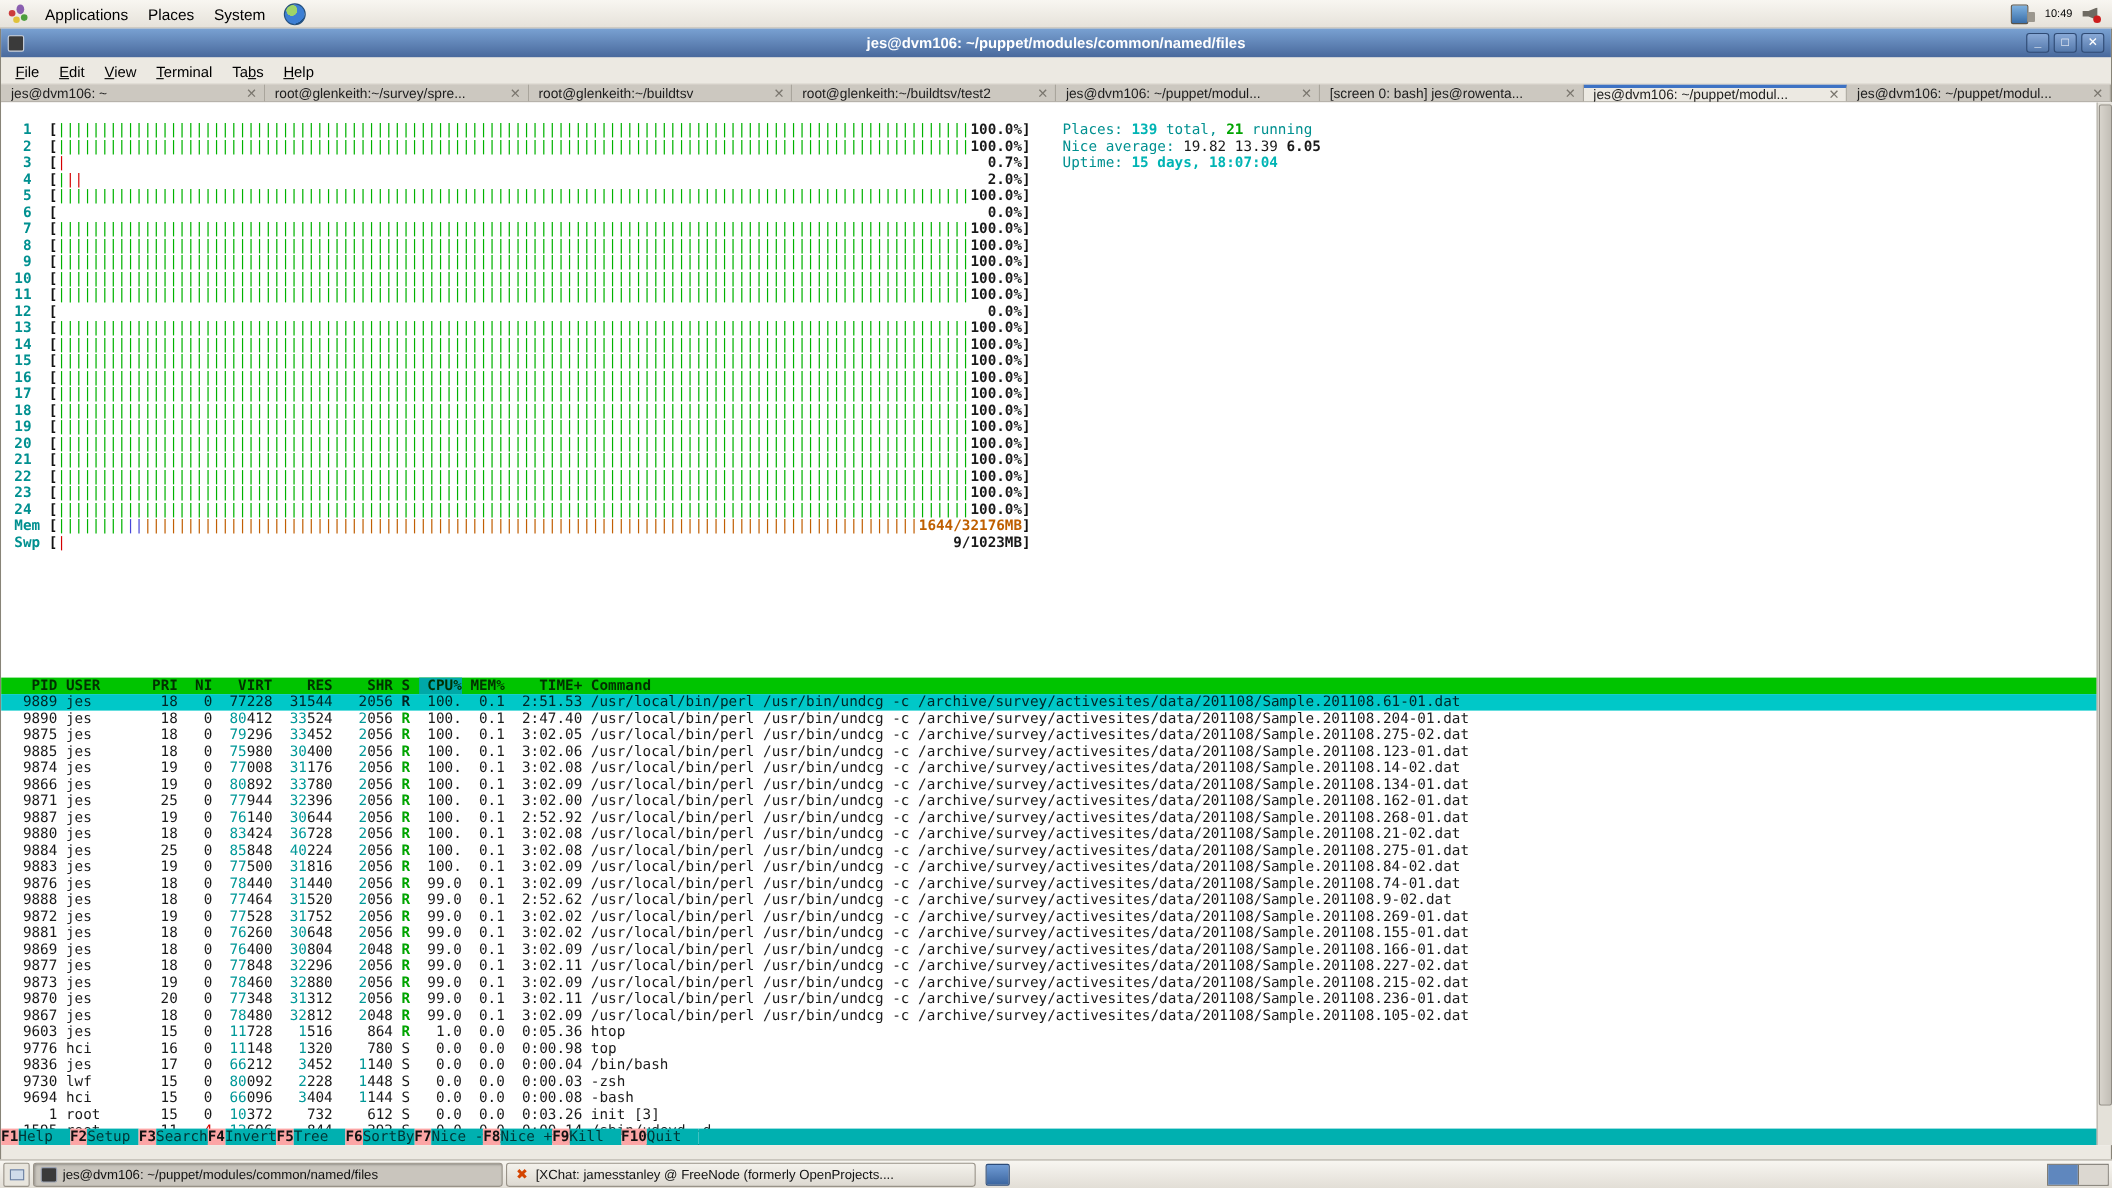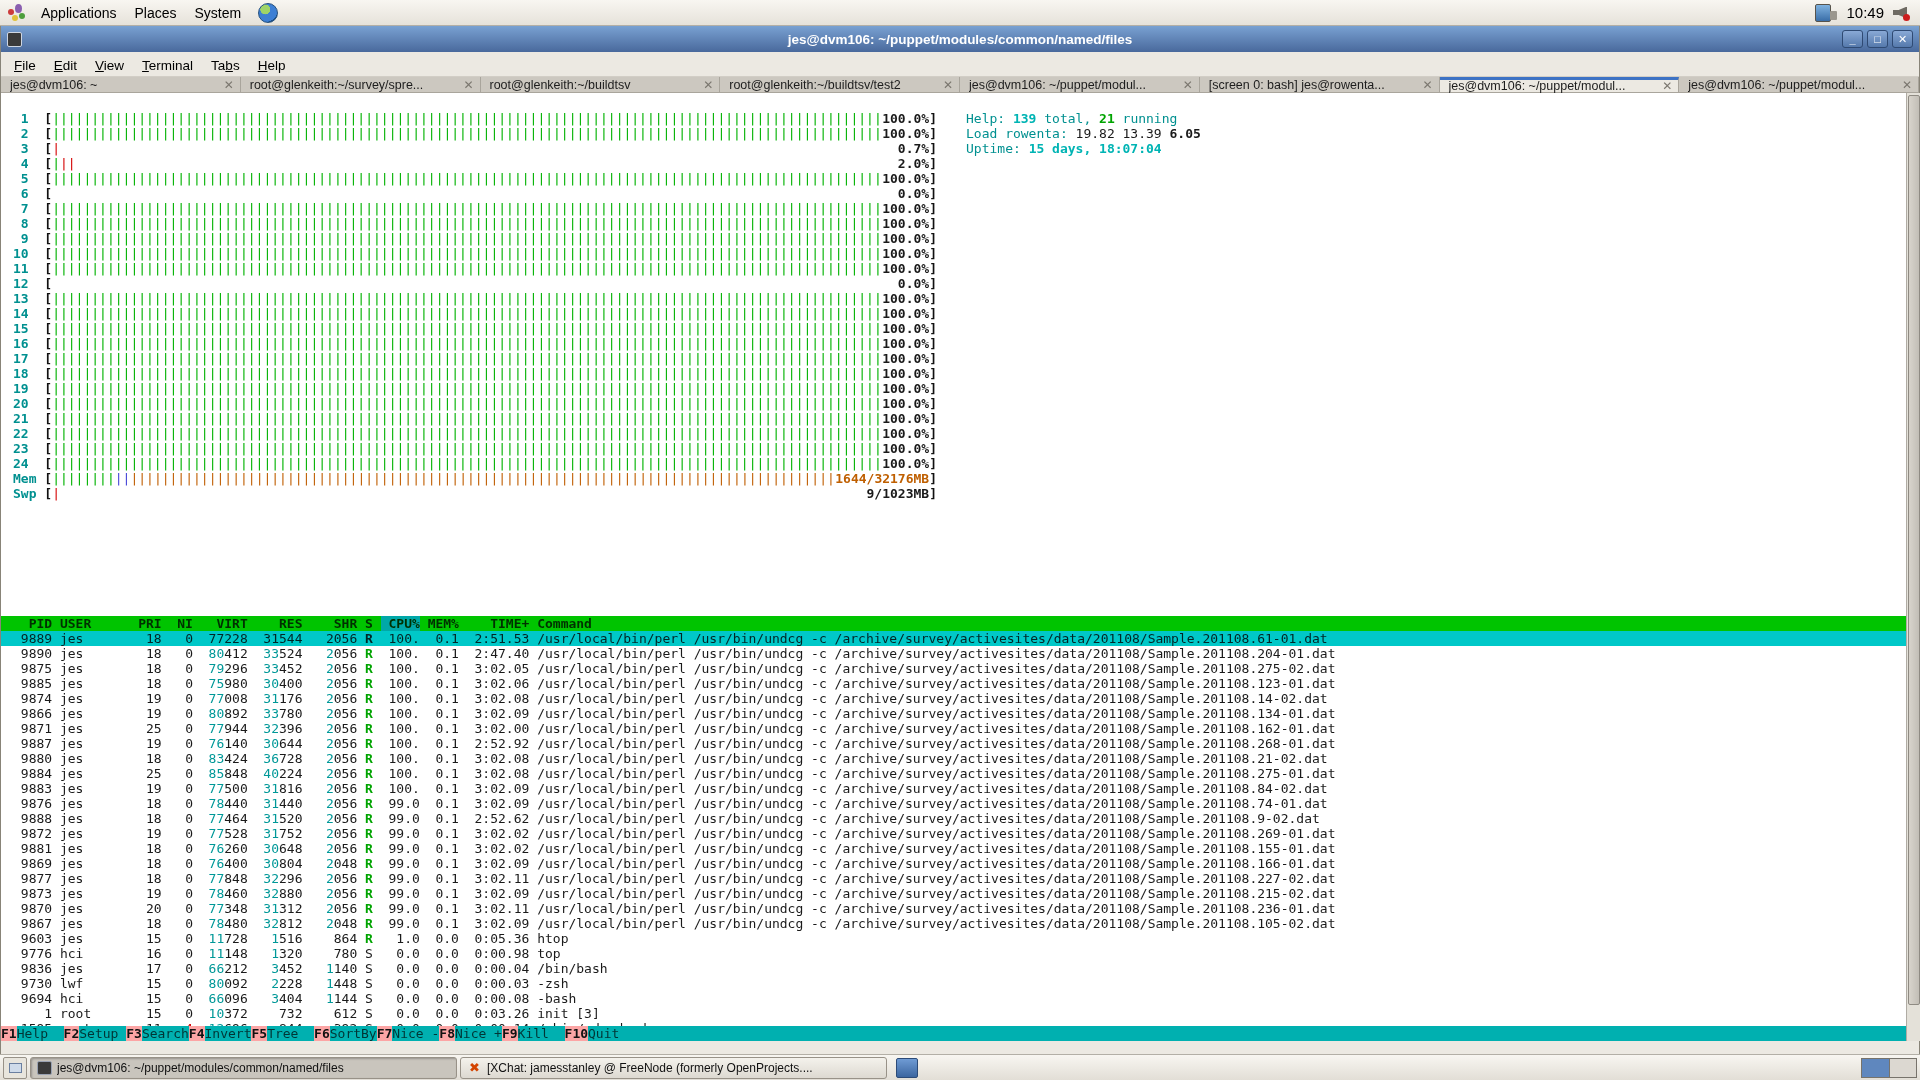--- a/index.html
+++ b/index.html
@@ -13,21 +13,21 @@
            display:flex; align-items:center; padding:0 6px; }
   .foot-logo { width:18px; height:18px; margin:0 6px 0 2px; position:relative; }
   .foot-logo i { position:absolute; border-radius:50%; }
   .panel-menu { padding:3px 9px; font-size:14px; color:#000; }
   .globe-icon { width:20px; height:20px; border-radius:50%; margin-left:8px;
      background:radial-gradient(circle at 35% 30%, #9fd468 0 28%, #3d7fd4 30% 72%, #1c4f86 74%);
      border:1px solid #24507e; }
   .panel-right { margin-left:auto; display:flex; align-items:center; gap:7px; padding-right:4px; }
   .batt-icon { width:16px; height:18px; background:linear-gradient(#7fb2e0,#3a6ea8); border:1px solid #57534b; border-radius:2px; position:relative; }
   .batt-icon:after { content:""; position:absolute; right:-7px; bottom:1px; width:7px; height:9px; background:#9b978e; border-radius:1px; }
-  .clock { font-size:15px; color:#000; margin-left:8px; }
+  .clock { font-size:10px; color:#000; margin-left:8px; }
   .speaker-icon { width:17px; height:16px; position:relative; margin-left:2px; }
   .speaker-icon b { position:absolute; left:0; top:4px; width:10px; height:8px; background:#6e6a62;
                     clip-path:polygon(0 30%,40% 30%,100% 0,100% 100%,40% 70%,0 70%); width:14px; height:12px; top:2px; }
   .speaker-icon i { position:absolute; right:0; bottom:0; width:7px; height:7px; border-radius:50%; background:#cc1d1d; }
 
   
   .window { position:absolute; left:0; top:26px; width:1920px; height:1028px; background:#ece9e2;
             border-left:1px solid #888478; border-right:1px solid #888478; }
   .titlebar { height:26px; background:linear-gradient(#79a1d2,#49699c); display:flex; align-items:center;
               padding:0 6px; position:relative; }
@@ -227,22 +227,22 @@
           <div class="line meter"><span class="mlabel">19 </span><span class="bracket">[</span><div class="mbar"><span class="tk-g">||||||||||||||||||||||||||||||||||||||||||||||||||||||||||||||||||||||||||||||||||||||||||||||||||||||||||||</span><span class="mval">100.0%</span></div><span class="bracket">]</span></div>
           <div class="line meter"><span class="mlabel">20 </span><span class="bracket">[</span><div class="mbar"><span class="tk-g">||||||||||||||||||||||||||||||||||||||||||||||||||||||||||||||||||||||||||||||||||||||||||||||||||||||||||||</span><span class="mval">100.0%</span></div><span class="bracket">]</span></div>
           <div class="line meter"><span class="mlabel">21 </span><span class="bracket">[</span><div class="mbar"><span class="tk-g">||||||||||||||||||||||||||||||||||||||||||||||||||||||||||||||||||||||||||||||||||||||||||||||||||||||||||||</span><span class="mval">100.0%</span></div><span class="bracket">]</span></div>
           <div class="line meter"><span class="mlabel">22 </span><span class="bracket">[</span><div class="mbar"><span class="tk-g">||||||||||||||||||||||||||||||||||||||||||||||||||||||||||||||||||||||||||||||||||||||||||||||||||||||||||||</span><span class="mval">100.0%</span></div><span class="bracket">]</span></div>
           <div class="line meter"><span class="mlabel">23 </span><span class="bracket">[</span><div class="mbar"><span class="tk-g">||||||||||||||||||||||||||||||||||||||||||||||||||||||||||||||||||||||||||||||||||||||||||||||||||||||||||||</span><span class="mval">100.0%</span></div><span class="bracket">]</span></div>
           <div class="line meter"><span class="mlabel">24 </span><span class="bracket">[</span><div class="mbar"><span class="tk-g">||||||||||||||||||||||||||||||||||||||||||||||||||||||||||||||||||||||||||||||||||||||||||||||||||||||||||||</span><span class="mval">100.0%</span></div><span class="bracket">]</span></div>
           <div class="line meter"><span class="mlabel">Mem</span><span class="bracket">[</span><div class="mbar"><span class="tk-g">||||||||</span><span class="tk-b">||</span><span class="tk-o">|||||||||||||||||||||||||||||||||||||||||||||||||||||||||||||||||||||||||||||||||||||||||||||||||||||</span><span class="mval val-mem">1644/32176MB</span></div><span class="bracket">]</span></div>
           <div class="line meter"><span class="mlabel">Swp</span><span class="bracket">[</span><div class="mbar"><span class="tk-r">|</span><span class="mval">9/1023MB</span></div><span class="bracket">]</span></div>
         </div>
       <div class="htop-info" id="htop-info">
-          <div class="line"><span class="c-t">Help: </span><span class="c-cb">139</span><span class="c-t"> total, </span><span class="c-gb">21</span><span class="c-t"> running</span></div>
-          <div class="line"><span class="c-t">Load rowenta: </span><span class="c-k">19.82 </span><span class="c-k">13.39 </span><span class="c-kb">6.05</span></div>
+          <div class="line"><span class="c-t">Places: </span><span class="c-cb">139</span><span class="c-t"> total, </span><span class="c-gb">21</span><span class="c-t"> running</span></div>
+          <div class="line"><span class="c-t">Nice average: </span><span class="c-k">19.82 </span><span class="c-k">13.39 </span><span class="c-kb">6.05</span></div>
           <div class="line"><span class="c-t">Uptime: </span><span class="c-cb">15 days, 18:07:04</span></div>
         </div>
       <div class="ptable" id="ptable">
           <div class="phead"><span class="col col-pid">PID</span><span class="col col-user">USER</span><span class="col col-pri">PRI</span><span class="col col-ni">NI</span><span class="col col-virt">VIRT</span><span class="col col-res">RES</span><span class="col col-shr">SHR</span><span class="col col-s">S</span><span class="col col-cpu">CPU%</span><span class="col col-mem">MEM%</span><span class="col col-time">TIME+</span><span class="col col-cmd">Command</span></div>
           <div class="prow selected"><span class="col col-pid">9889</span><span class="col col-user">jes</span><span class="col col-pri">18</span><span class="col col-ni">0</span><span class="col col-virt"><span class="kilo">77</span>228</span><span class="col col-res"><span class="kilo">31</span>544</span><span class="col col-shr"><span class="kilo">2</span>056</span><span class="col col-s st-R">R</span><span class="col col-cpu">100.</span><span class="col col-mem">0.1</span><span class="col col-time">2:51.53</span><span class="col col-cmd">/usr/local/bin/perl /usr/bin/undcg -c /archive/survey/activesites/data/201108/Sample.201108.61-01.dat</span></div>
           <div class="prow"><span class="col col-pid">9890</span><span class="col col-user">jes</span><span class="col col-pri">18</span><span class="col col-ni">0</span><span class="col col-virt"><span class="kilo">80</span>412</span><span class="col col-res"><span class="kilo">33</span>524</span><span class="col col-shr"><span class="kilo">2</span>056</span><span class="col col-s st-R">R</span><span class="col col-cpu">100.</span><span class="col col-mem">0.1</span><span class="col col-time">2:47.40</span><span class="col col-cmd">/usr/local/bin/perl /usr/bin/undcg -c /archive/survey/activesites/data/201108/Sample.201108.204-01.dat</span></div>
           <div class="prow"><span class="col col-pid">9875</span><span class="col col-user">jes</span><span class="col col-pri">18</span><span class="col col-ni">0</span><span class="col col-virt"><span class="kilo">79</span>296</span><span class="col col-res"><span class="kilo">33</span>452</span><span class="col col-shr"><span class="kilo">2</span>056</span><span class="col col-s st-R">R</span><span class="col col-cpu">100.</span><span class="col col-mem">0.1</span><span class="col col-time">3:02.05</span><span class="col col-cmd">/usr/local/bin/perl /usr/bin/undcg -c /archive/survey/activesites/data/201108/Sample.201108.275-02.dat</span></div>
           <div class="prow"><span class="col col-pid">9885</span><span class="col col-user">jes</span><span class="col col-pri">18</span><span class="col col-ni">0</span><span class="col col-virt"><span class="kilo">75</span>980</span><span class="col col-res"><span class="kilo">30</span>400</span><span class="col col-shr"><span class="kilo">2</span>056</span><span class="col col-s st-R">R</span><span class="col col-cpu">100.</span><span class="col col-mem">0.1</span><span class="col col-time">3:02.06</span><span class="col col-cmd">/usr/local/bin/perl /usr/bin/undcg -c /archive/survey/activesites/data/201108/Sample.201108.123-01.dat</span></div>
           <div class="prow"><span class="col col-pid">9874</span><span class="col col-user">jes</span><span class="col col-pri">19</span><span class="col col-ni">0</span><span class="col col-virt"><span class="kilo">77</span>008</span><span class="col col-res"><span class="kilo">31</span>176</span><span class="col col-shr"><span class="kilo">2</span>056</span><span class="col col-s st-R">R</span><span class="col col-cpu">100.</span><span class="col col-mem">0.1</span><span class="col col-time">3:02.08</span><span class="col col-cmd">/usr/local/bin/perl /usr/bin/undcg -c /archive/survey/activesites/data/201108/Sample.201108.14-02.dat</span></div>
           <div class="prow"><span class="col col-pid">9866</span><span class="col col-user">jes</span><span class="col col-pri">19</span><span class="col col-ni">0</span><span class="col col-virt"><span class="kilo">80</span>892</span><span class="col col-res"><span class="kilo">33</span>780</span><span class="col col-shr"><span class="kilo">2</span>056</span><span class="col col-s st-R">R</span><span class="col col-cpu">100.</span><span class="col col-mem">0.1</span><span class="col col-time">3:02.09</span><span class="col col-cmd">/usr/local/bin/perl /usr/bin/undcg -c /archive/survey/activesites/data/201108/Sample.201108.134-01.dat</span></div>

